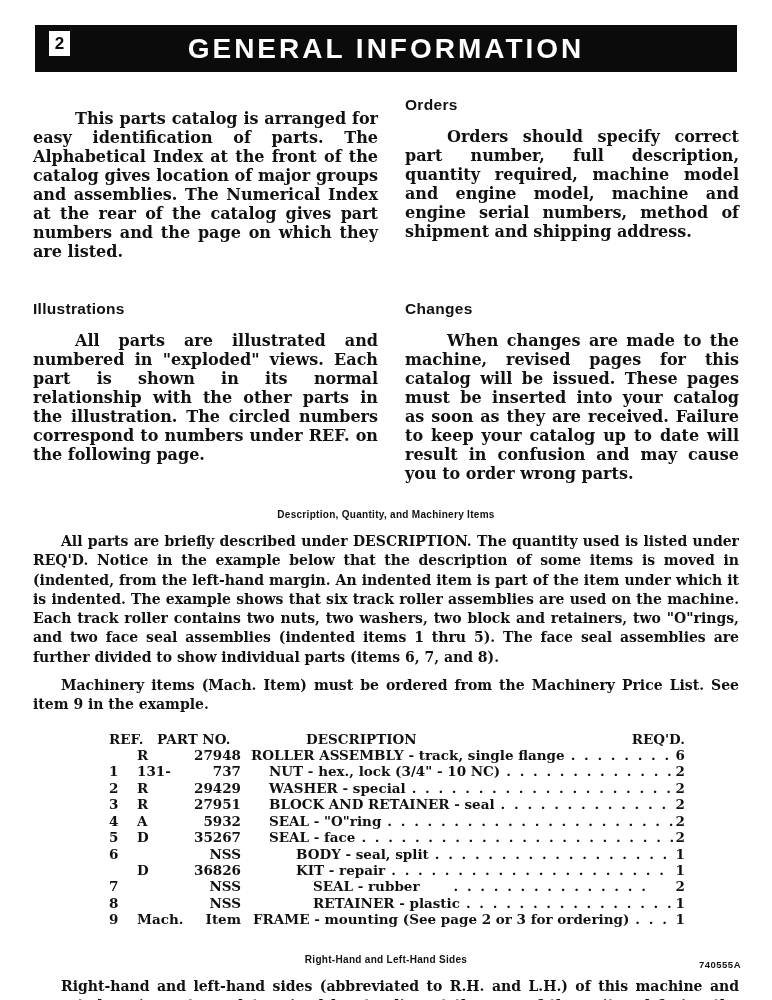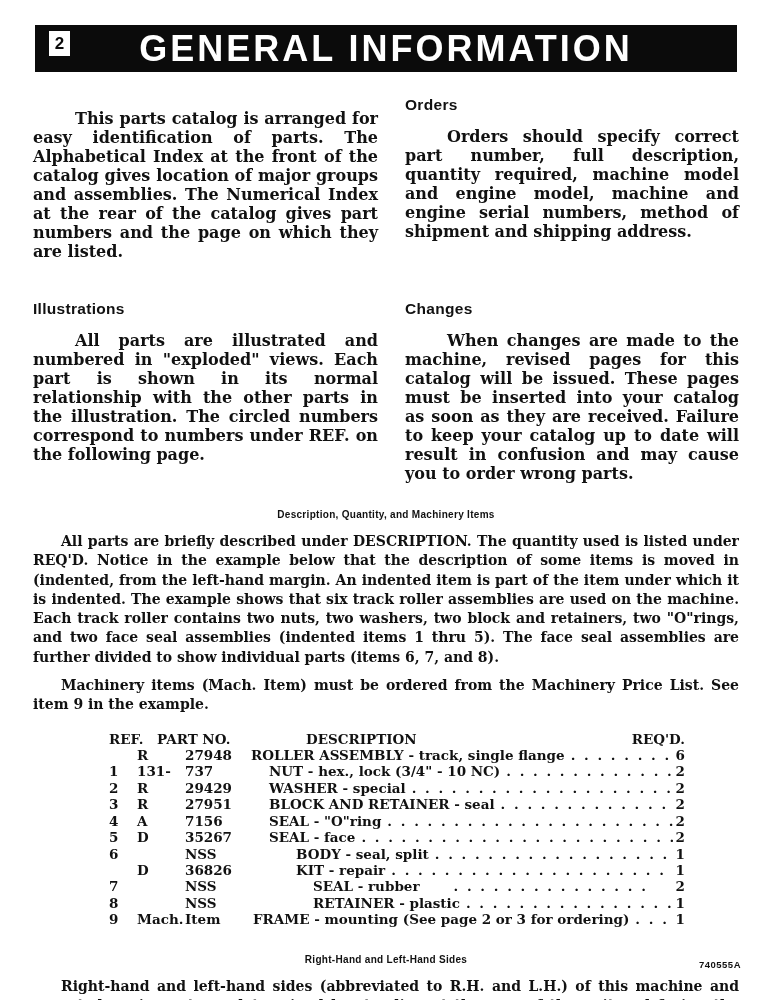--- a/index.html
+++ b/index.html
@@ -35,21 +35,21 @@
     font-size: 17px;
     display: flex; align-items: center; justify-content: center;
   }
   .header-title {
     position: absolute;
     left: 0; right: 0; top: 0; bottom: 0;
     display: flex; align-items: center; justify-content: center;
     color: #ffffff;
     font-family: "Liberation Sans", sans-serif;
     font-weight: 700;
-    font-size: 36px;
+    font-size: 28px;
     letter-spacing: 3px;
     white-space: nowrap;
   }
 
   
   .two-col {
     display: grid;
     grid-template-columns: 345px 1fr;
     column-gap: 27px;
     margin-top: 24px;
@@ -92,21 +92,21 @@
     margin: 16px 54px 0 72px;
     font-size: 13.5px;
     line-height: 16.4px;
   }
   .t-row {
     display: grid;
     grid-template-columns: 30px 50px 56px 1fr;
   }
   .c-ref  { padding-left: 4px; }
   .c-prefix { padding-left: 2px; }
-  .c-num  { text-align: left; }
+  .c-num  { text-align: right; }
   .c-desc {
     margin-left: 10px;
     display: flex;
     align-items: baseline;
     overflow: hidden;
     white-space: nowrap;
   }
   .desc-text { flex: 0 0 auto; }
   .leader {
     flex: 1 1 auto;
@@ -224,21 +224,21 @@
     <span class="c-desc" style="padding-left: 18px;">
       <span class="desc-text">BLOCK AND RETAINER - seal</span>
       <span class="leader"></span>
       <span class="c-qty">2</span>
     </span>
   </div>
 
   <div class="t-row">
     <span class="c-ref">4</span>
     <span class="c-prefix">A</span>
-    <span class="c-num">7156</span>
+    <span class="c-num">5932</span>
     <span class="c-desc" style="padding-left: 18px;">
       <span class="desc-text">SEAL - "O"ring</span>
       <span class="leader"></span>
       <span class="c-qty">2</span>
     </span>
   </div>
 
   <div class="t-row">
     <span class="c-ref">5</span>
     <span class="c-prefix">D</span>

